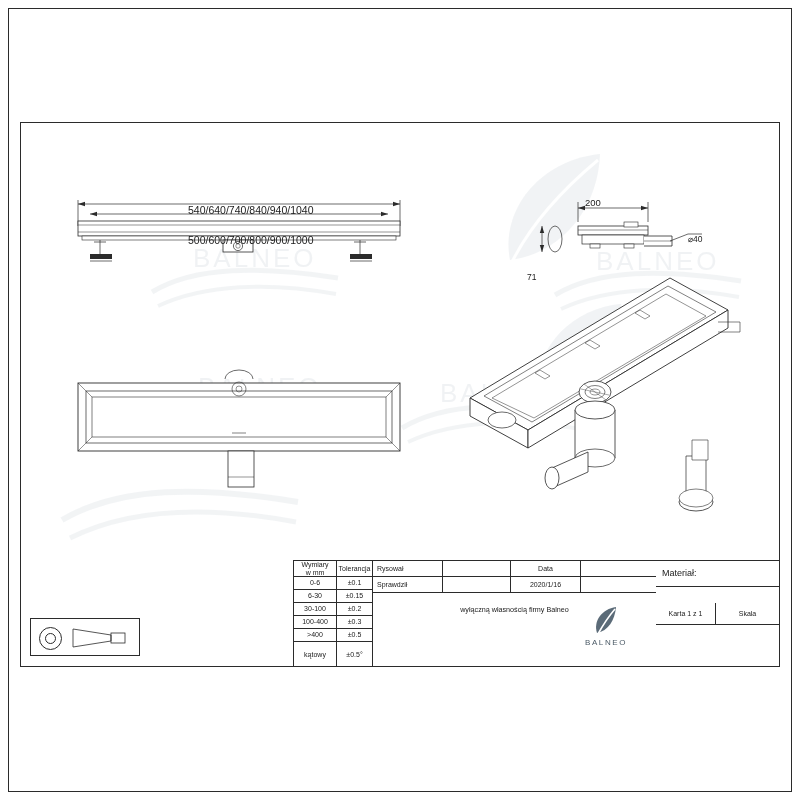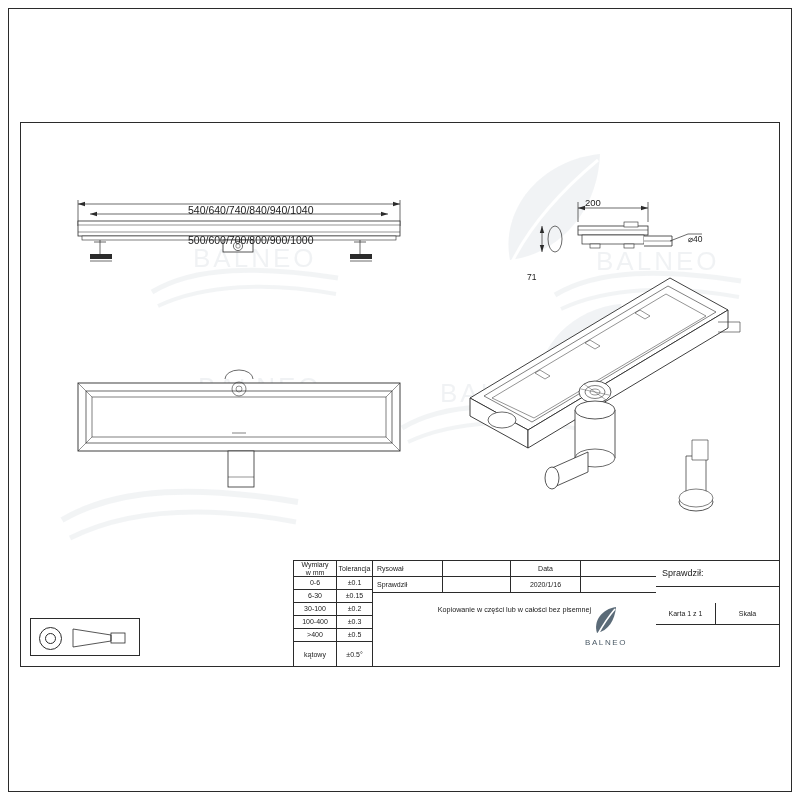--- a/index.html
+++ b/index.html
@@ -353,25 +353,25 @@
     <div class="tb-cell" style="left:217px; top:0; width:70px; height:16px;">Data</div>
     <div class="tb-cell nb-r" style="left:287px; top:0; width:75px; height:16px;"></div>
 
     <div class="tb-cell left" style="left:79px; top:16px; width:70px; height:16px;">Sprawdził</div>
     <div class="tb-cell" style="left:149px; top:16px; width:68px; height:16px;"></div>
     <div class="tb-cell" style="left:217px; top:16px; width:70px; height:16px;">2020/1/16</div>
     <div class="tb-cell nb-r" style="left:287px; top:16px; width:75px; height:16px;"></div>
 
     <div class="tb-cell nb-b nb-r" style="left:79px; top:32px; width:283px; height:74px; display:block; padding:0;">
       <div class="tb-note" style="left:0; top:8px; width:283px;">
-        <div>Kopiowanie w części lub w całości bez pisemnej</div>
+        <div>wyłączną własnością firmy Balneo</div>
       </div>
     </div>
 
-    <div class="tb-cell nb-r" style="left:362px; top:0; width:123px; height:26px; justify-content:flex-start; padding-left:6px; font-size:9px;">Sprawdził:</div>
+    <div class="tb-cell nb-r" style="left:362px; top:0; width:123px; height:26px; justify-content:flex-start; padding-left:6px; font-size:9px;">Materiał:</div>
     <div class="tb-cell nb-r" style="left:362px; top:26px; width:123px; height:54px; border-bottom:none;"></div>
     <div class="tb-cell" style="left:362px; top:42px; width:60px; height:22px; font-size:7px;">Karta 1 z 1</div>
     <div class="tb-cell nb-r" style="left:422px; top:42px; width:63px; height:22px; font-size:7px;">Skala</div>
     <div class="tb-cell nb-r nb-b" style="left:362px; top:64px; width:123px; height:42px;"></div>
   </div>
 
   <div class="logo-box">
     <svg width="26" height="30" viewBox="0 0 26 30">
       <path d="M4 27 C0 15 9 3 23 1 C22 14 15 25 4 27 Z" fill="#5b6b78"></path>
       <path d="M5 28 C10 19 16 10 22 3" stroke="#ffffff" stroke-width="1.6" fill="none"></path>

